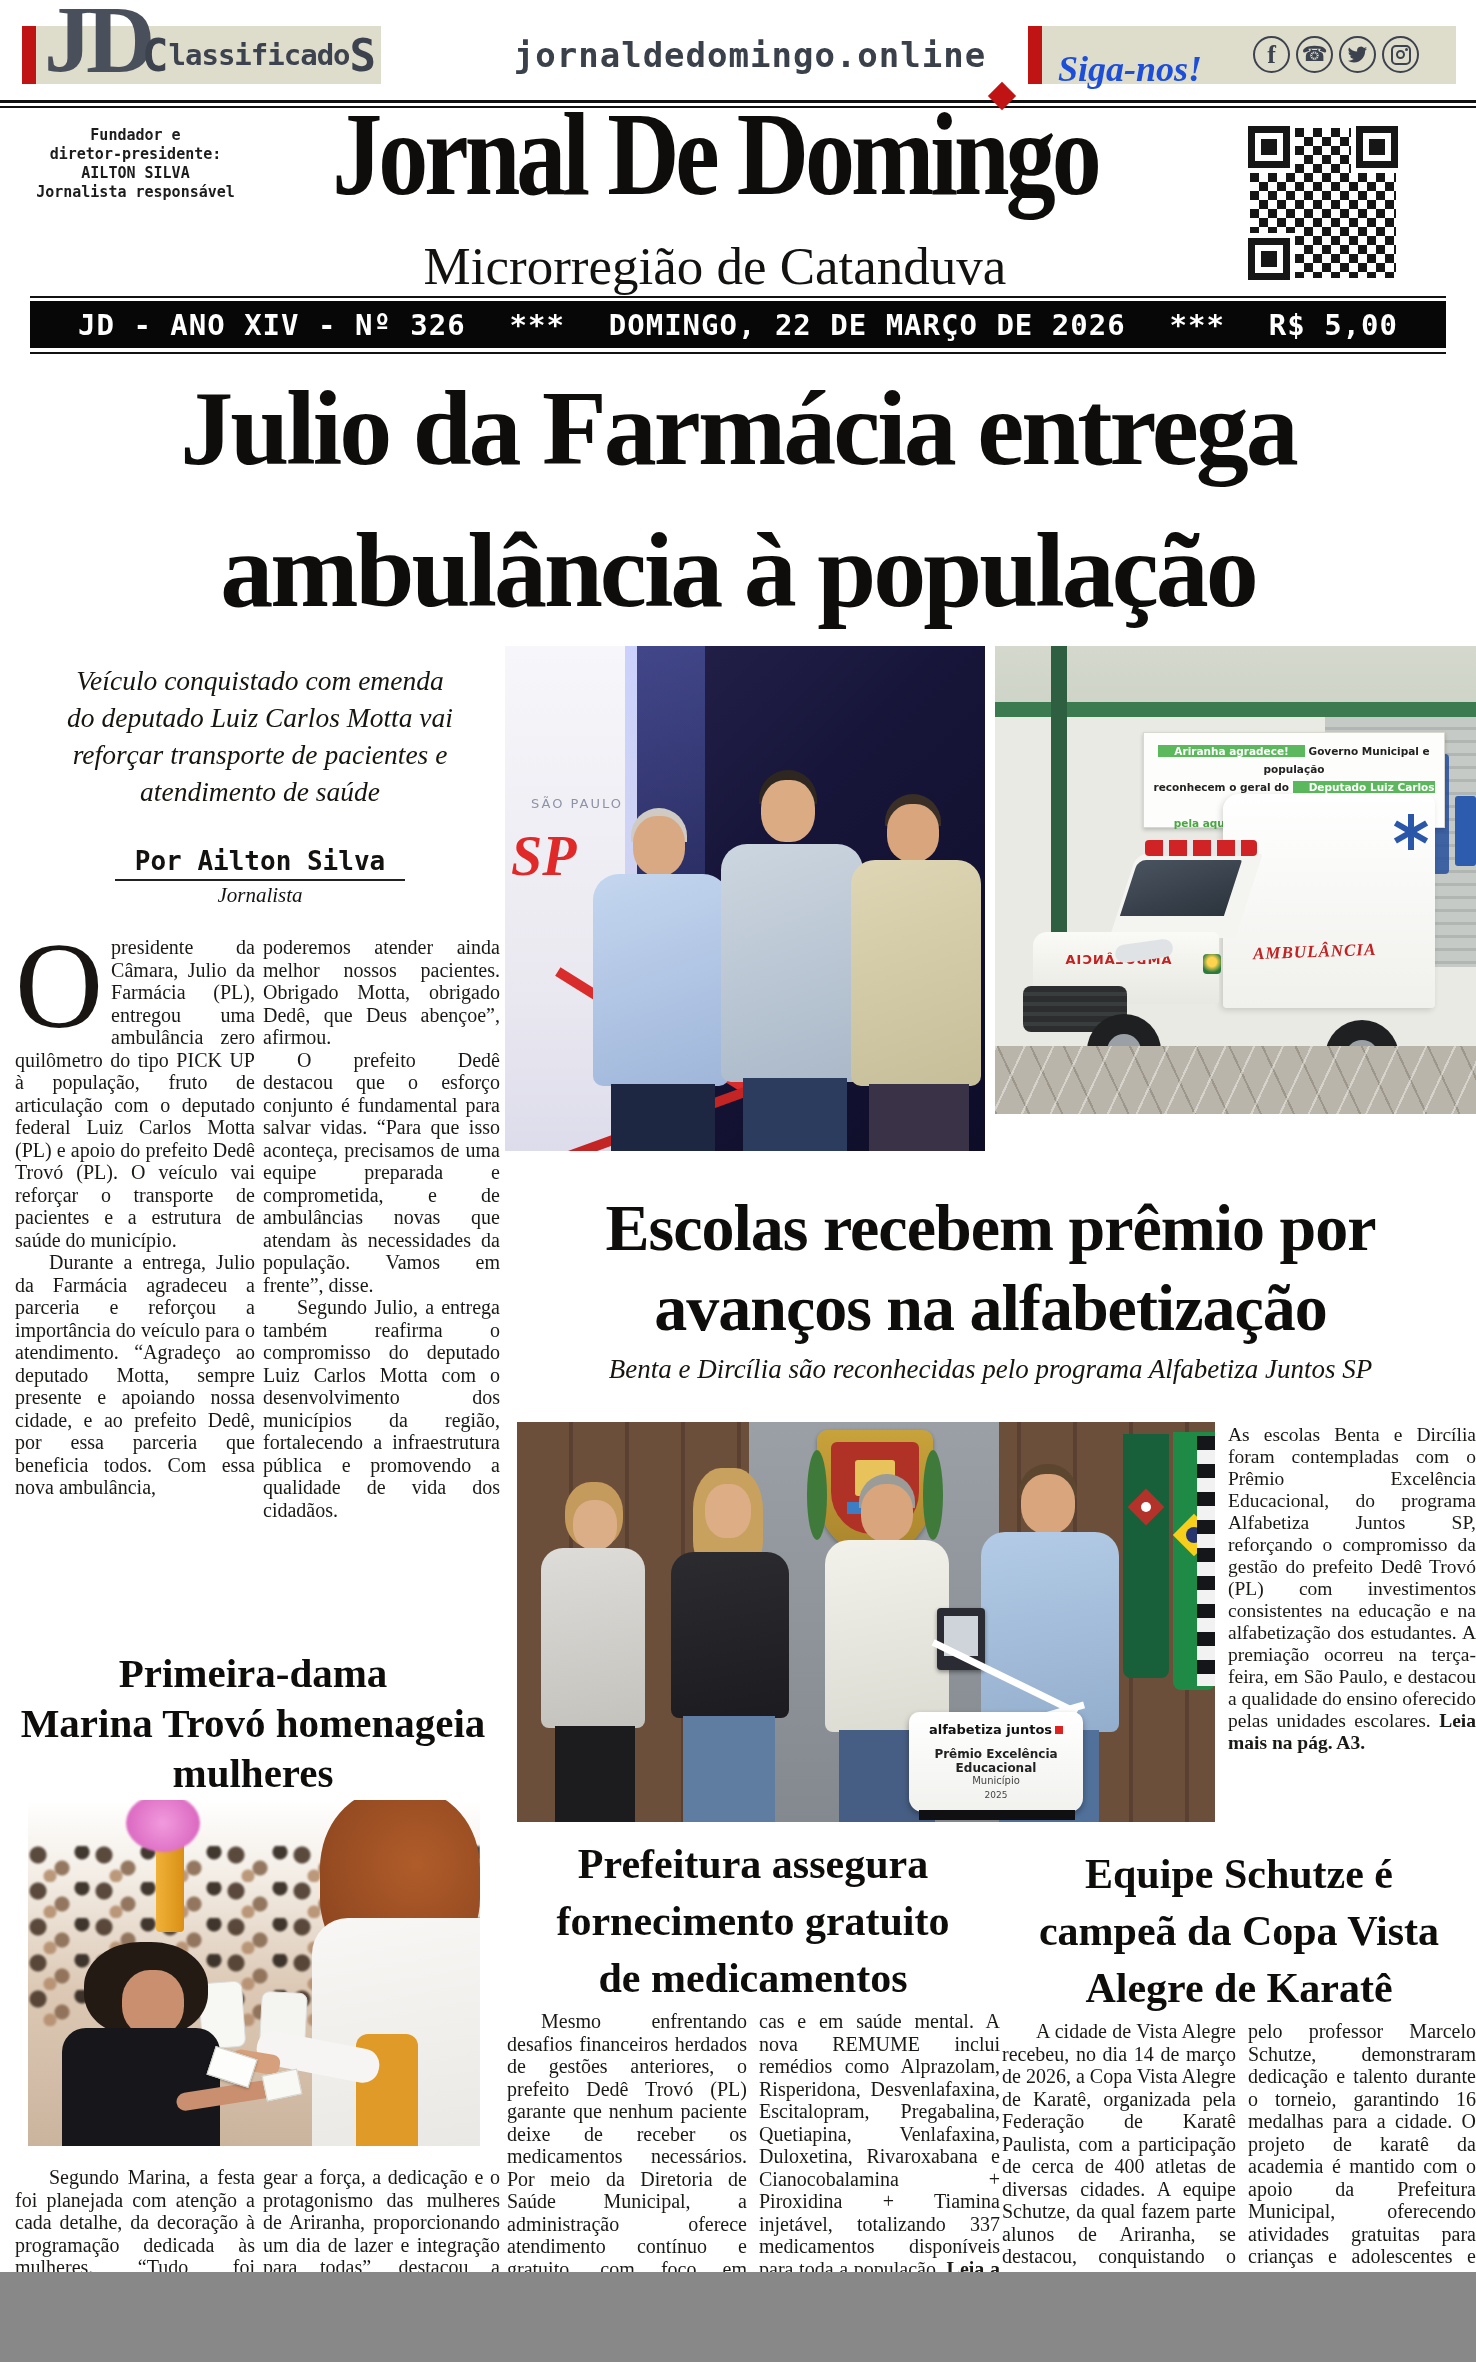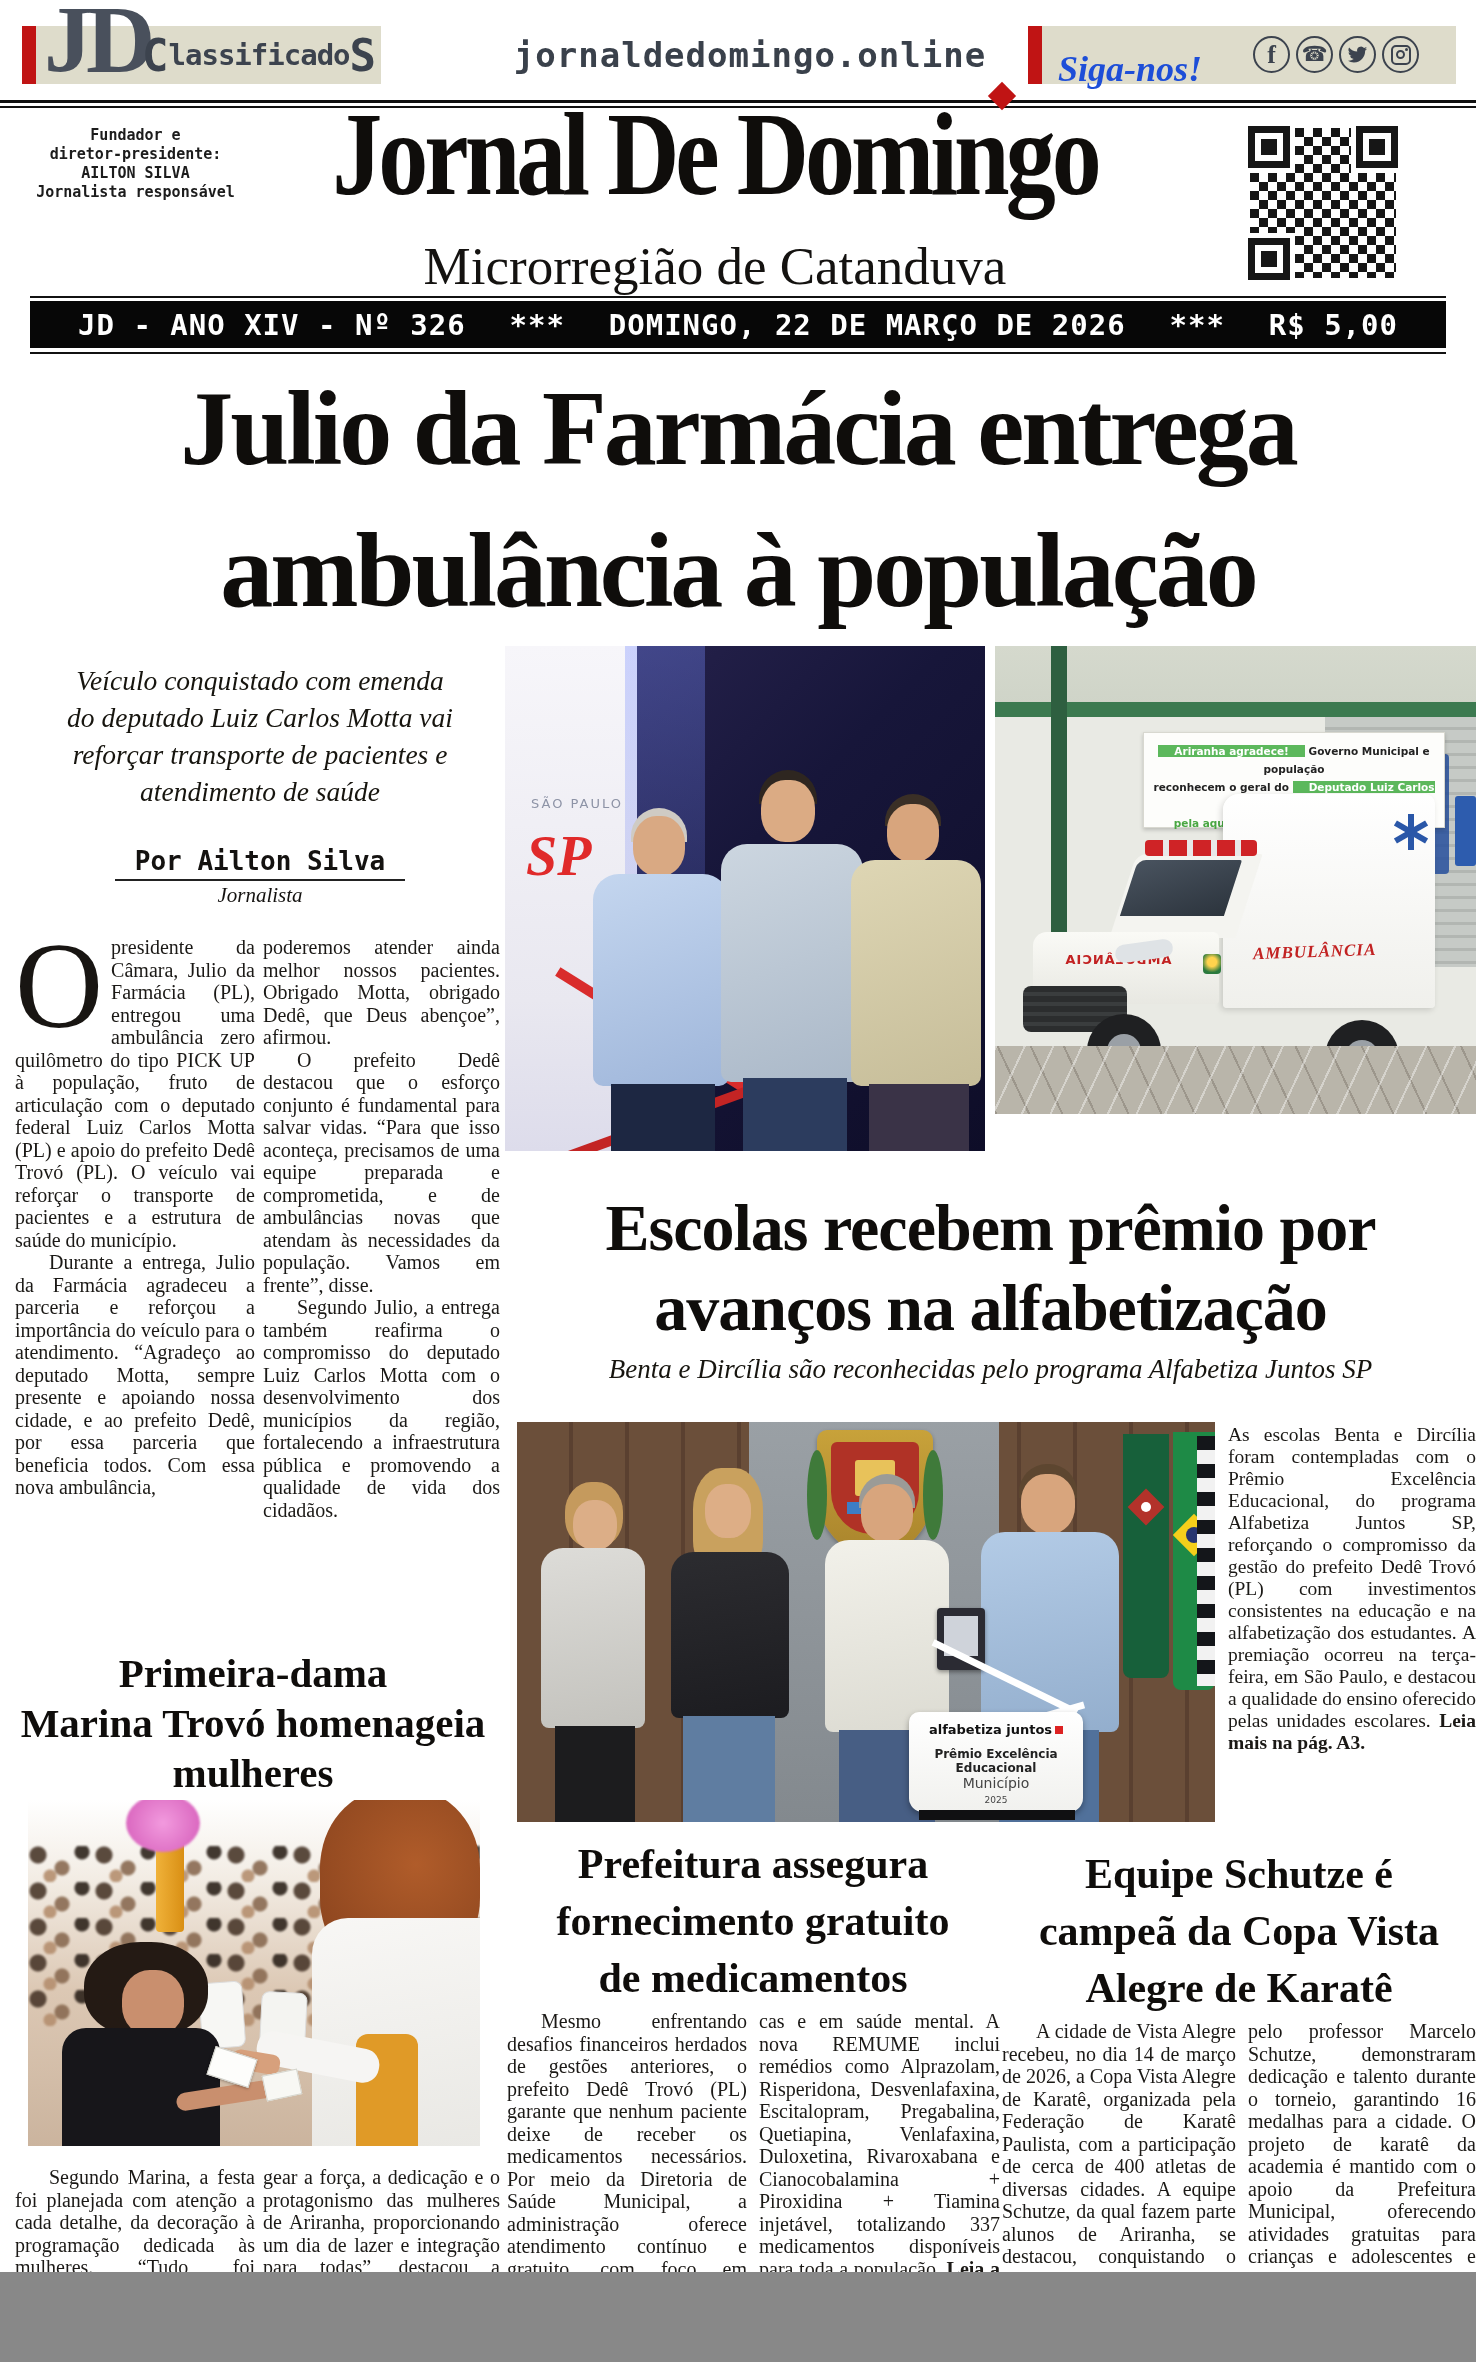--- a/index.html
+++ b/index.html
@@ -129,21 +129,21 @@
   </div>
   <div class="abs body-col" style="left:263px;top:936px;width:237px;height:622px;overflow:hidden;">
     <p class="noind"><span>poderemos atender ainda melhor nossos pacientes. Obrigado Motta, obrigado Dedê, que Deus abençoe”, afirmou.</span></p>
     <p><span>O prefeito Dedê destacou que o esforço conjunto é fundamental para salvar vidas. “Para que isso aconteça, precisamos de uma equipe preparada e comprometida, e de ambulâncias novas que atendam às necessidades da população. Vamos em frente”, disse.</span></p>
     <p><span>Segundo Julio, a entrega também reafirma o compromisso do deputado Luiz Carlos Motta com o desenvolvimento dos municípios da região, fortalecendo a infraestrutura pública e promovendo a qualidade de vida dos cidadãos.</span></p>
   </div>
 
   <div class="abs photo" style="left:505px;top:646px;width:480px;height:505px;background:linear-gradient(135deg,#2b2652 0%,#17163a 45%,#0e0d28 100%);">
     <div style="position:absolute;left:0;top:0;width:132px;height:100%;background:linear-gradient(180deg,#f7f6fa,#e9e8f0 70%,#dddceb);"></div>
     <div class="sans" style="position:absolute;left:26px;top:150px;font-size:13px;letter-spacing:2px;color:#8d93a6;">SÃO PAULO</div>
-    <div class="serif" style="position:absolute;left:6px;top:178px;font-size:56px;font-weight:bold;font-style:italic;color:#e02a2a;margin-left:15px;">SP</div>
+    <div class="serif" style="position:absolute;left:6px;top:178px;font-size:56px;font-weight:bold;font-style:italic;color:#e02a2a;">SP</div>
     <div style="position:absolute;left:30px;top:400px;width:300px;height:10px;background:#d92c2c;transform:rotate(32deg);"></div>
     <div style="position:absolute;left:20px;top:470px;width:280px;height:10px;background:#c32424;transform:rotate(-20deg);"></div>
     <div style="position:absolute;left:120px;top:0;width:80px;height:505px;background:linear-gradient(180deg,rgba(120,140,255,.35),rgba(60,70,160,.1));"></div>
 
     <div style="position:absolute;left:78px;top:150px;width:150px;height:355px;">
       <div style="position:absolute;left:48px;top:12px;width:56px;height:34px;background:#cfcbc4;border-radius:28px 28px 0 0;"></div>
       <div style="position:absolute;left:50px;top:20px;width:52px;height:60px;background:#d9a983;border-radius:45%;"></div>
       <div style="position:absolute;left:10px;top:78px;width:136px;height:212px;background:linear-gradient(160deg,#c4d6ef,#9fb6da);border-radius:26px 26px 10px 10px;"></div>
       <div style="position:absolute;left:28px;top:288px;width:104px;height:70px;background:#1d2742;"></div>
     </div>
@@ -252,21 +252,21 @@
       <div style="position:absolute;left:7px;top:8px;width:34px;height:40px;background:#cfd3da;"></div>
     </div>
     <div style="position:absolute;left:408px;top:252px;width:160px;height:7px;background:#fff;transform:rotate(26deg);"></div>
     <div style="position:absolute;left:420px;top:300px;width:150px;height:7px;background:#fff;transform:rotate(-16deg);"></div>
 
     <div class="sans" style="position:absolute;left:392px;top:290px;width:174px;height:100px;background:linear-gradient(180deg,#ffffff,#f1f1ee);border-radius:10px 10px 14px 14px;box-shadow:0 3px 6px rgba(0,0,0,.35);text-align:center;padding-top:10px;box-sizing:border-box;">
       <div style="font-size:13px;font-weight:bold;color:#111;">
         <span>alfabetiza juntos</span><span style="display:inline-block;width:8px;height:8px;background:#d22;margin-left:3px;"></span>
       </div>
       <div style="font-size:12px;font-weight:bold;margin-top:10px;color:#222;">Prêmio Excelência Educacional</div>
-      <div style="font-size:14px;color:#444;">Município</div>
+      <div style="font-size:10px;color:#444;">Município</div>
       <div style="font-size:9px;color:#444;margin-top:4px;">2025</div>
     </div>
     <div style="position:absolute;left:402px;top:388px;width:156px;height:10px;background:#101012;"></div>
   </div>
 
   <div class="abs body-col" style="left:1228px;top:1424px;width:248px;font-size:19.5px;line-height:22px;">
     <p class="noind"><span>As escolas Benta e Dircília foram contempladas com o Prêmio Excelência Educacional, do programa Alfabetiza Juntos SP, reforçando o compromisso da gestão do prefeito Dedê Trovó (PL) com investimentos consistentes na educação e na alfabetização dos estudantes. A premiação ocorreu na terça-feira, em São Paulo, e destacou a qualidade do ensino oferecido pelas unidades escolares.</span> <span class="bold">Leia mais na pág. A3.</span></p>
   </div>
 
   <div class="abs headline" style="left:0;top:1648px;width:506px;font-size:41px;line-height:50px;">Primeira-dama

